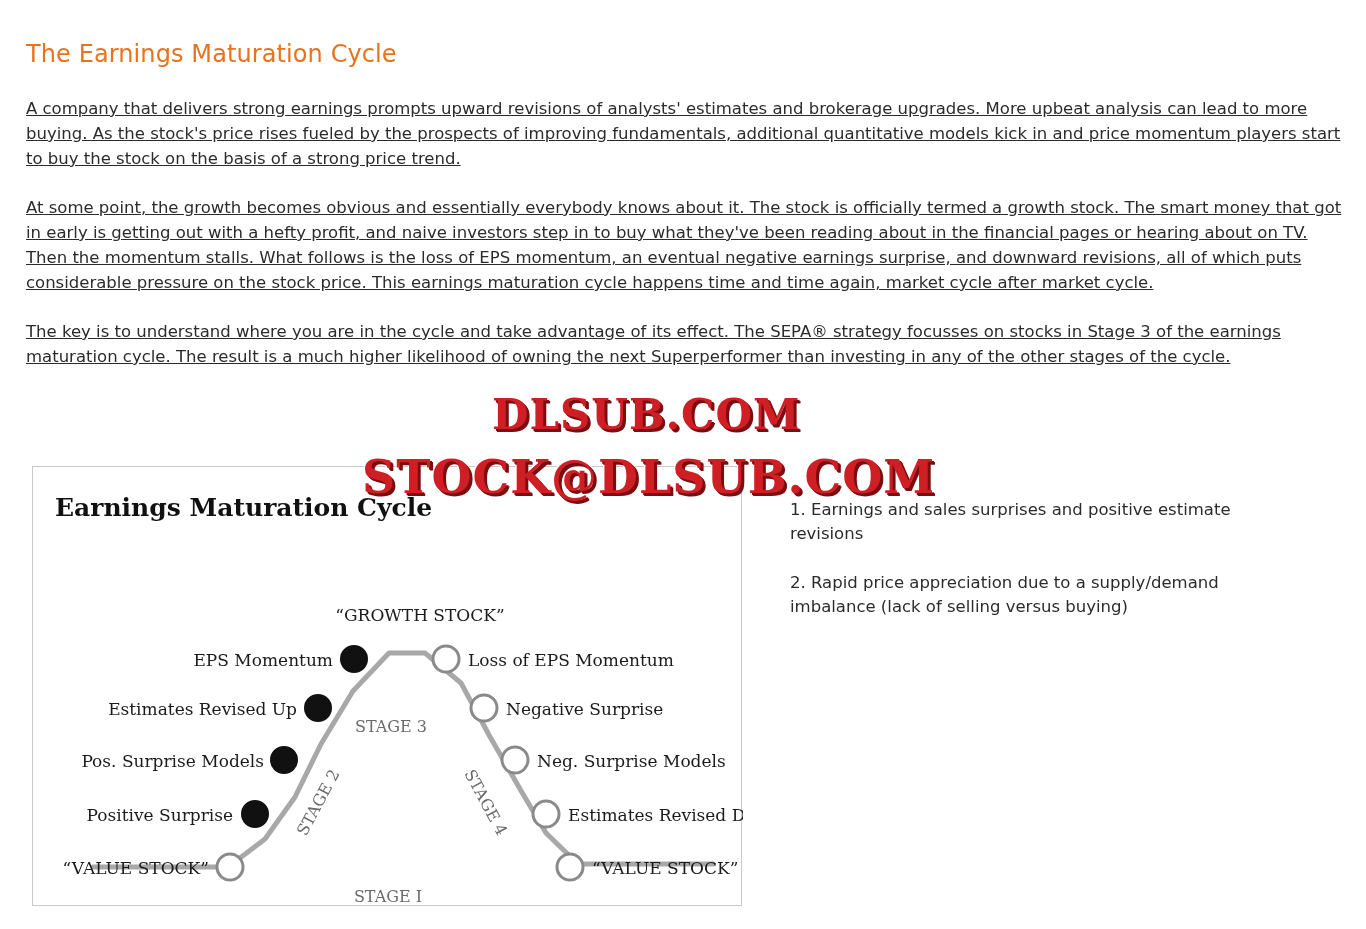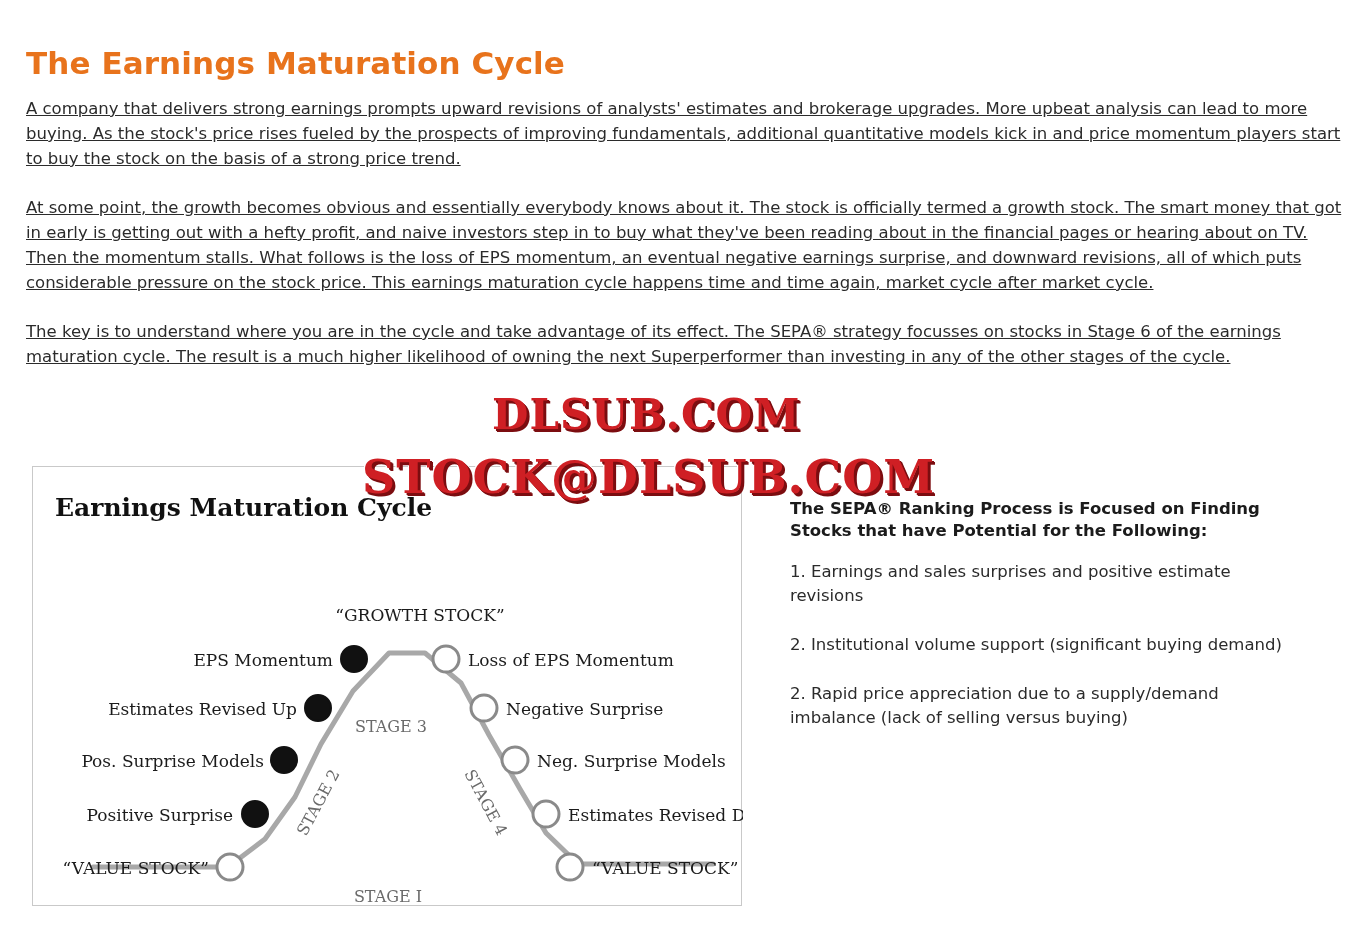--- a/index.html
+++ b/index.html
@@ -18,22 +18,22 @@
   .page {
     position: relative;
     width: 1366px;
     height: 929px;
     padding: 0;
   }
   .page-title {
     position: absolute;
     left: 26px;
     top: 24px;
-    font-size: 31px;
-    font-weight: 700;
+    font-size: 24px;
+    font-weight: 400;
     color: #e8731c;
     letter-spacing: 0.1px;
     font-family: "DejaVu Sans", sans-serif;
   }
   .body-copy {
     position: absolute;
     left: 26px;
     top: 96px;
     width: 1316px;
     font-size: 16.5px;
@@ -125,21 +125,21 @@
 </head>
 <body>
 
 <div class="page">
 
   <h1 class="page-title">The Earnings Maturation Cycle</h1>
 
   <div class="body-copy">
     <p>A company that delivers strong earnings prompts upward revisions of analysts' estimates and brokerage upgrades. More upbeat analysis can lead to more buying. As the stock's price rises fueled by the prospects of improving fundamentals, additional quantitative models kick in and price momentum players start to buy the stock on the basis of a strong price trend.</p>
     <p>At some point, the growth becomes obvious and essentially everybody knows about it. The stock is officially termed a growth stock. The smart money that got in early is getting out with a hefty profit, and naive investors step in to buy what they've been reading about in the financial pages or hearing about on TV. Then the momentum stalls. What follows is the loss of EPS momentum, an eventual negative earnings surprise, and downward revisions, all of which puts considerable pressure on the stock price. This earnings maturation cycle happens time and time again, market cycle after market cycle.</p>
-    <p>The key is to understand where you are in the cycle and take advantage of its effect. The SEPA® strategy focusses on stocks in Stage 6 of the earnings maturation cycle. The result is a much higher likelihood of owning the next Superperformer than investing in any of the other stages of the cycle.</p>
+    <p>The key is to understand where you are in the cycle and take advantage of its effect. The SEPA® strategy focusses on stocks in Stage 3 of the earnings maturation cycle. The result is a much higher likelihood of owning the next Superperformer than investing in any of the other stages of the cycle.</p>
   </div>
 
   <div class="figure-box">
     <div class="fig-title">Earnings Maturation Cycle</div>
 
     <svg class="fig-svg" width="710" height="440" viewBox="0 0 710 440">
 
       <path d="M 60 400 L 195 400 L 232 372 L 262 330 L 288 277 L 320 224 L 356 186 L 392 186 L 428 216 L 456 268 L 487 322 L 513 366 L 545 397 L 680 397" fill="none" stroke="#a8a8a8" stroke-width="5" stroke-linejoin="round" stroke-linecap="round"></path>
 
       <circle cx="197" cy="400" r="13" fill="#ffffff" stroke="#8a8a8a" stroke-width="3"></circle>
@@ -169,23 +169,21 @@
       <text x="559" y="407" text-anchor="start" font-family="DejaVu Serif, serif" font-size="17" fill="#1b1b1b">“VALUE STOCK”</text>
 
       <text x="358" y="265" text-anchor="middle" font-family="DejaVu Serif, serif" font-size="16" fill="#6a6a6a">STAGE 3</text>
       <text x="355" y="435" text-anchor="middle" font-family="DejaVu Serif, serif" font-size="16" fill="#6a6a6a">STAGE I</text>
       <text x="290" y="338" text-anchor="middle" font-family="DejaVu Serif, serif" font-size="16" fill="#6a6a6a" transform="rotate(-62 290 338)">STAGE 2</text>
       <text x="448" y="338" text-anchor="middle" font-family="DejaVu Serif, serif" font-size="16" fill="#6a6a6a" transform="rotate(62 448 338)">STAGE 4</text>
     </svg>
   </div>
 
   <div class="side-panel">
-    <div class="side-heading">The SEPA® Ranking Process is Focused on Finding Stocks that have Potential for the Following:</div>
     <div class="side-item">1. Earnings and sales surprises and positive estimate revisions</div>
-    <div class="side-item">2. Institutional volume support (significant buying demand)</div>
     <div class="side-item">2. Rapid price appreciation due to a supply/demand imbalance (lack of selling versus buying)</div>
   </div>
 
   <div class="watermark">
     <div class="wm-line wm1">DLSUB.COM</div>
     <div class="wm-line wm2">STOCK@DLSUB.COM</div>
   </div>
 
 </div>
 

